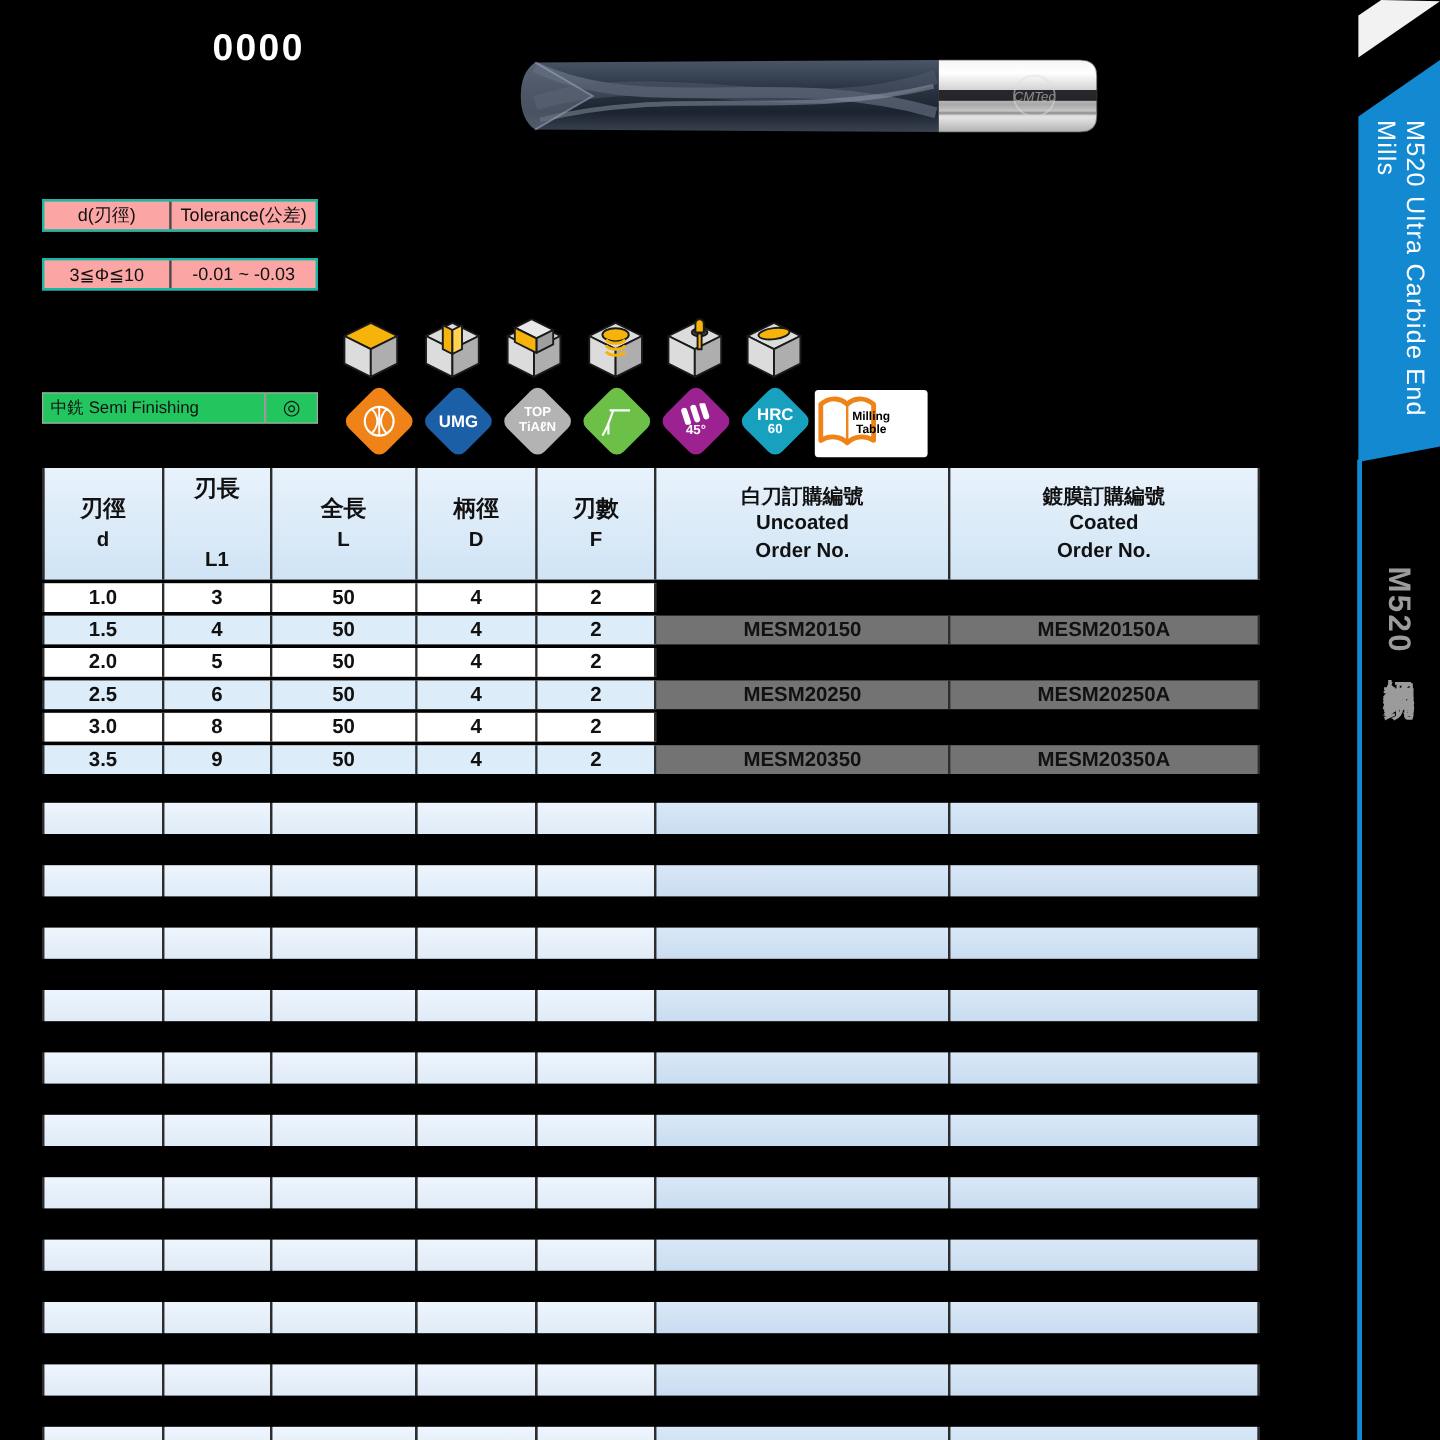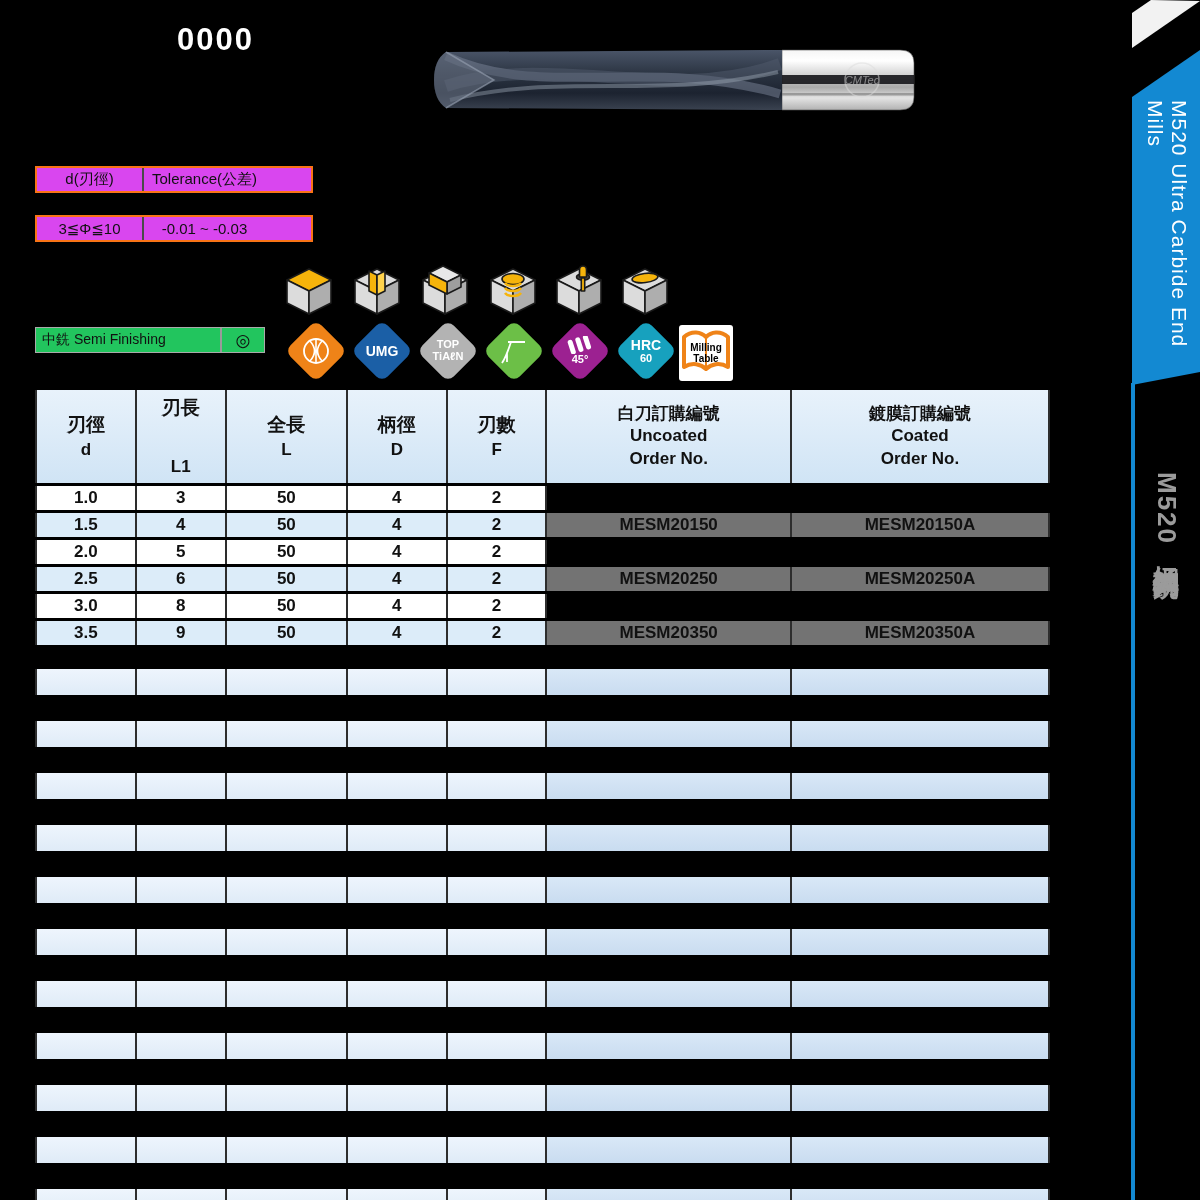--- a/index.html
+++ b/index.html
@@ -7,22 +7,22 @@
         font-family:"Liberation Sans","DejaVu Sans",sans-serif;color:#111;}
 
   
   .code-title{position:absolute;left:177px;top:22px;font-size:31px;font-weight:bold;
               color:#fff;letter-spacing:2px;}
 
   
   .endmill{position:absolute;left:430px;top:42px;width:490px;height:76px;}
 
   
-  .tol-row{position:absolute;left:35px;width:278px;height:27px;display:flex;
-           background:#d946ef;border:2px solid #f97316;box-sizing:border-box;}
+  .tol-row{position:absolute;left:35px;width:230px;height:27px;display:flex;
+           background:#fca5a5;border:2px solid #14b8a6;box-sizing:border-box;}
   .tol-head{top:166px;} .tol-val{top:215px;}
   .tol-cell{display:flex;align-items:center;justify-content:center;font-size:15px;}
   .tol-c0{width:105px;} .tol-c1{width:121px;border-left:2px solid #4a4a4a;}
 
   
   .finish-bar{position:absolute;left:35px;top:327px;width:230px;height:26px;display:flex;
               background:#22c55e;border:1px solid #aaa;box-sizing:border-box;}
   .finish-label{width:178px;display:flex;align-items:center;padding-left:6px;font-size:14px;}
   .finish-rating{flex:1;display:flex;align-items:center;justify-content:center;
                  font-size:17px;border-left:2px solid #9a9a9a;}
@@ -31,21 +31,21 @@
   .opicon{position:absolute;top:264px;width:52px;height:54px;}
 
   
   .badge{position:absolute;top:321px;width:60px;height:60px;}
   .dshape{position:absolute;left:8px;top:8px;width:44px;height:44px;border-radius:8px;
           transform:rotate(45deg);}
   .dcontent{position:absolute;inset:0;display:flex;flex-direction:column;align-items:center;
             justify-content:center;color:#fff;font-weight:bold;line-height:1.05;}
   .badge-txt-lg{font-size:14px;} .badge-txt-sm{font-size:11px;}
   .book{position:absolute;left:679px;top:325px;width:54px;height:56px;background:#fff;
-        border-radius:3px;}
+        border-radius:3px;padding-left:40px;}
   .book-text{position:absolute;inset:0;display:flex;flex-direction:column;align-items:center;
              justify-content:center;font-size:10px;font-weight:bold;color:#000;line-height:1.1;}
 
   
   .ptable{position:absolute;left:35px;top:390px;width:1015px;}
   .thead{display:flex;height:93px;margin-bottom:3px;border-left:2px solid #2d2d2d;
          background:linear-gradient(180deg,#e8f2fb,#d0e4f5);}
   .th{display:flex;flex-direction:column;align-items:center;justify-content:center;
       border-right:2px solid #2d2d2d;font-weight:bold;box-sizing:border-box;}
   .th .zh{font-size:19px;line-height:1.4;} .th .en{font-size:17px;line-height:1.3;}

